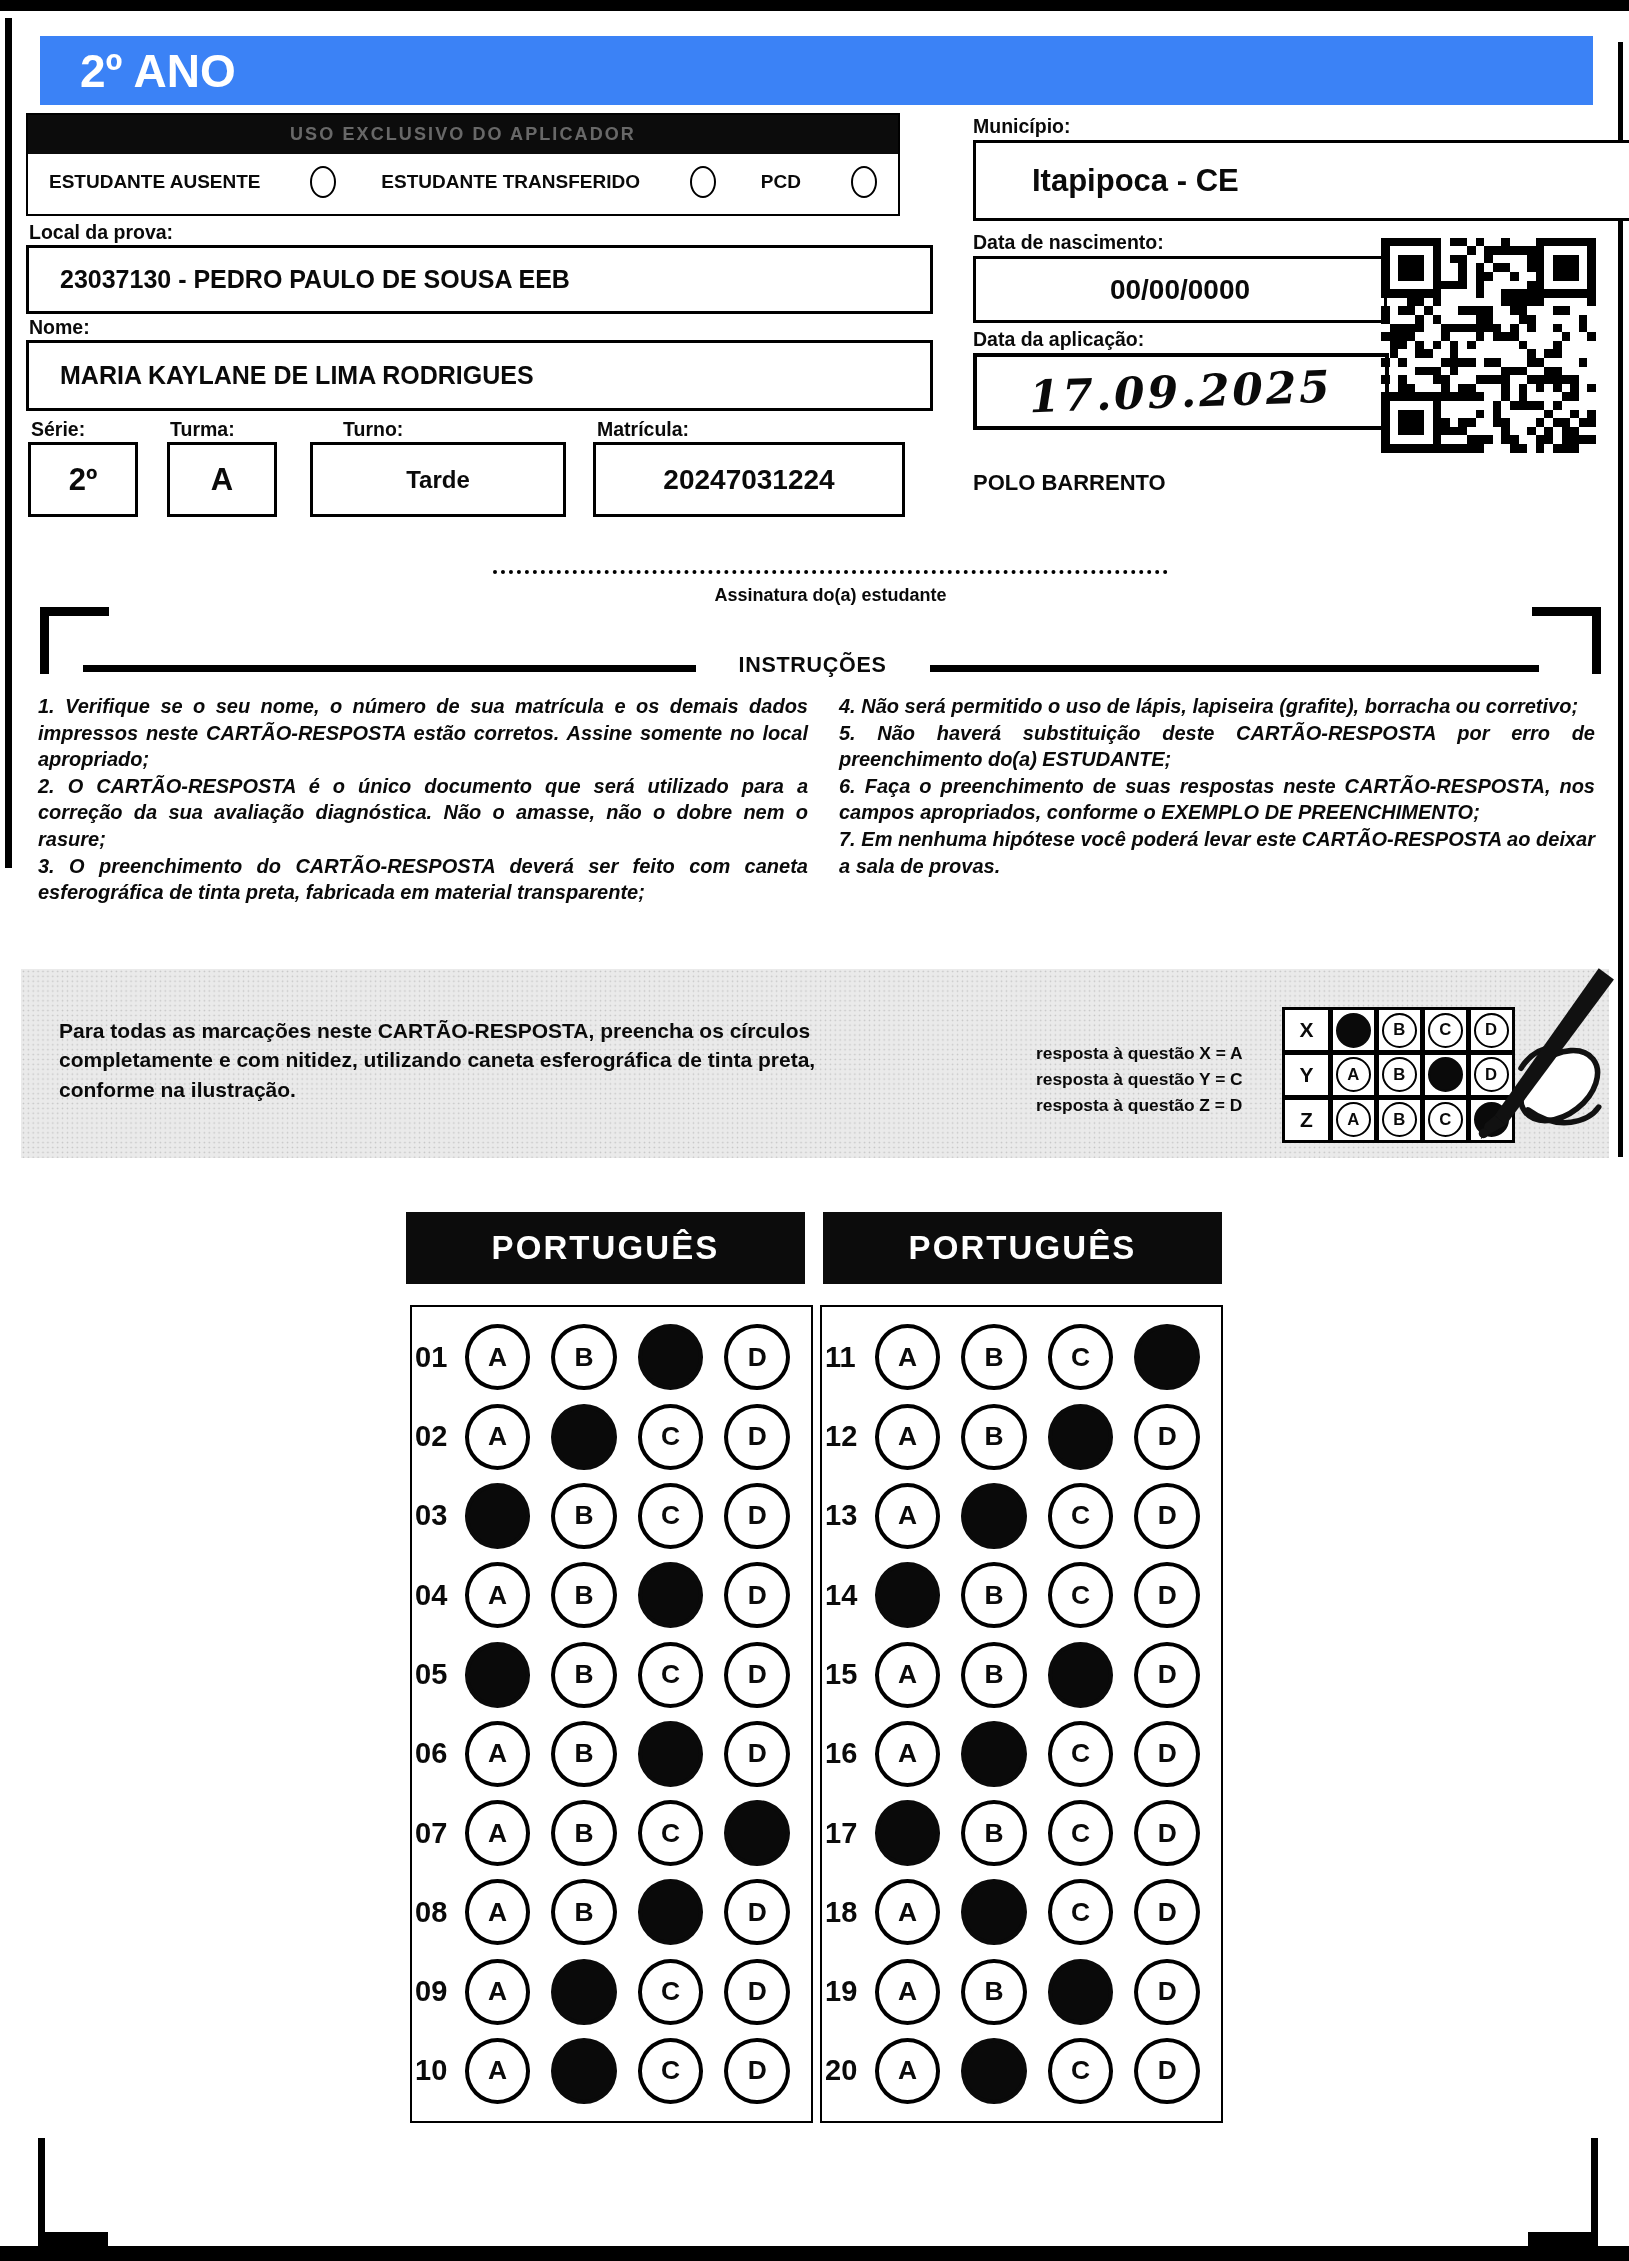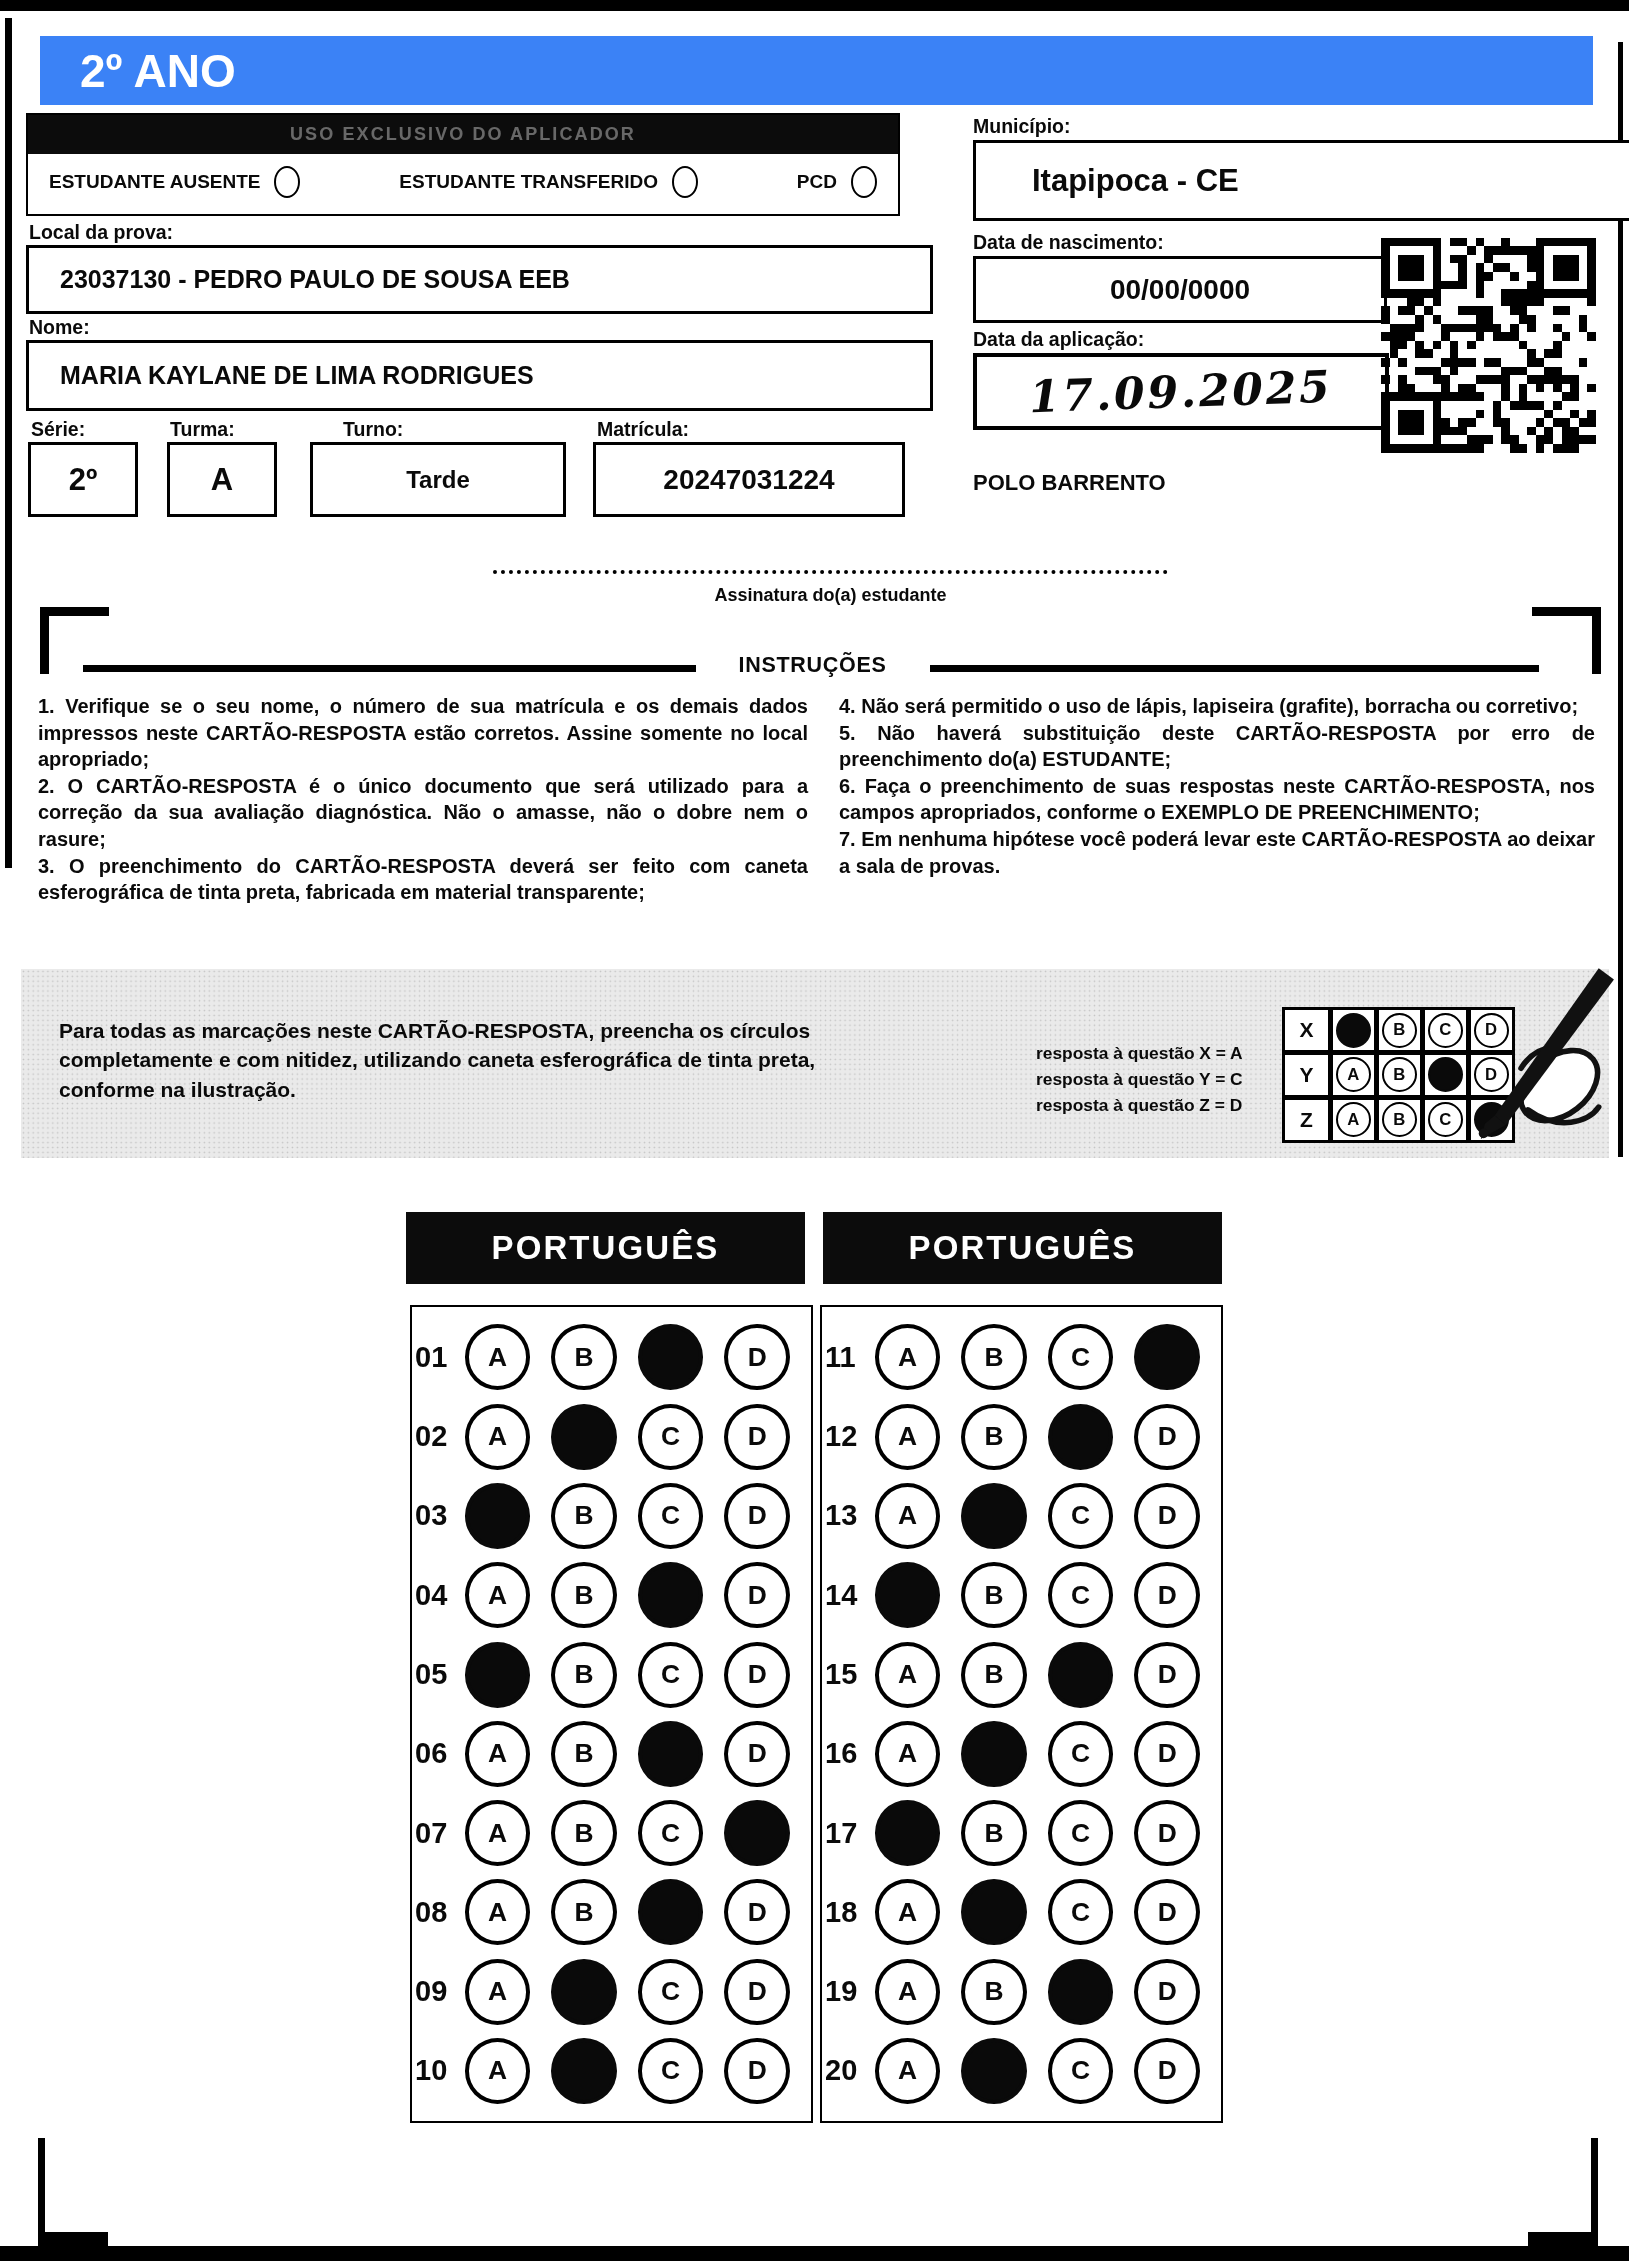--- a/index.html
+++ b/index.html
@@ -18,21 +18,21 @@
   .h-seg{display:flex;align-items:center;justify-content:center;}
   .h-seg1{width:410px;background:#000;color:#fff;font-size:38px;font-weight:bold;letter-spacing:0.7px;}
   .h-seg2{width:560px;background:#fff;color:#000;font-size:36px;font-weight:bold;}
   .h-seg3{flex:1;background:#3b82f6;color:#fff;font-size:46px;font-weight:bold;justify-content:flex-start;padding-left:40px;}
 
   
   .applicator{left:26px;top:113px;width:870px;height:99px;border:2.1px solid #000;background:#fff;}
   .app-title{height:39px;background:#0c0c0c;color:rgba(255,255,255,.38);display:flex;align-items:center;justify-content:center;
              font-size:18px;font-weight:bold;letter-spacing:2.1px;}
   .app-opts{height:56px;display:flex;align-items:center;justify-content:space-between;padding:0 21px;}
-  .app-opt{display:flex;align-items:center;font-size:19px;font-weight:bold;}
+  .app-opt{display:flex;align-items:center;font-size:19px;font-weight:bold;gap:36px;}
   .oval{width:22px;height:28px;border:2.1px solid #000;border-radius:50%;margin-left:14px;background:#fff;}
 
   .field-label{font-size:19.5px;font-weight:bold;}
   .field-box{border:3.5px solid #000;background:#fff;display:flex;align-items:center;font-weight:bold;}
   .pl{padding-left:31px;}
   .ctr{justify-content:center;}
 
   .hand{font-family:"DejaVu Serif",serif;font-style:italic;font-size:44px;font-weight:bold;
         transform:rotate(-2deg);letter-spacing:2.8px;white-space:nowrap;}
 
@@ -43,21 +43,21 @@
   
   .br-tl{left:40px;top:607px;width:60px;height:58px;border-left:9px solid #000;border-top:9px solid #000;}
   .br-tr{left:1532px;top:607px;width:60px;height:58px;border-right:9px solid #000;border-top:9px solid #000;}
   .br-bl{left:38px;top:2138px;width:63px;height:94px;border-left:7.6px solid #000;border-bottom:15.3px solid #000;}
   .br-br{left:1528px;top:2138px;width:63px;height:94px;border-right:7.6px solid #000;border-bottom:15.3px solid #000;}
 
   
   .instr-line{height:7px;background:#000;}
   .instr-title{font-size:21.5px;font-weight:bold;text-align:center;letter-spacing:0.7px;}
   .instr-col{font-size:20px;font-weight:bold;text-align:justify;line-height:1.33;}
-  .instr-col p{margin:0;}
+  .instr-col p{margin:0;font-style:italic;}
 
   
   .band{left:21px;top:969px;width:1588px;height:189px;background:#eaeaea;
         background-image:radial-gradient(rgba(0,0,0,.16) 0.7px, transparent 1.1px);background-size:4.9px 4.9px;}
   .band-note{left:59px;top:1016px;width:792px;font-size:21px;font-weight:bold;line-height:1.4;}
   .band-legend{left:1036px;top:1040px;width:243px;font-size:17.4px;font-weight:bold;line-height:1.5;}
   .ex-grid{left:1282px;top:1007px;display:grid;grid-template-columns:43px repeat(4,41px);grid-auto-rows:40px;
            gap:4.9px;background:#000;border:3.5px solid #000;}
   .ex-cell{background:#fff;display:flex;align-items:center;justify-content:center;}
   .ex-label{font-size:21px;font-weight:bold;}

